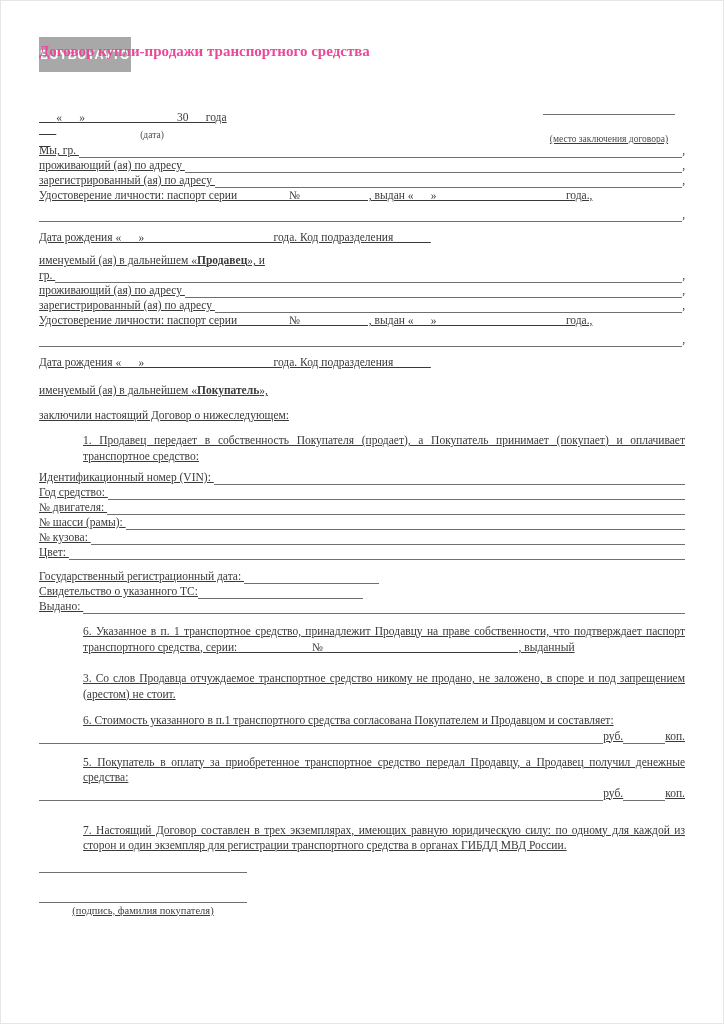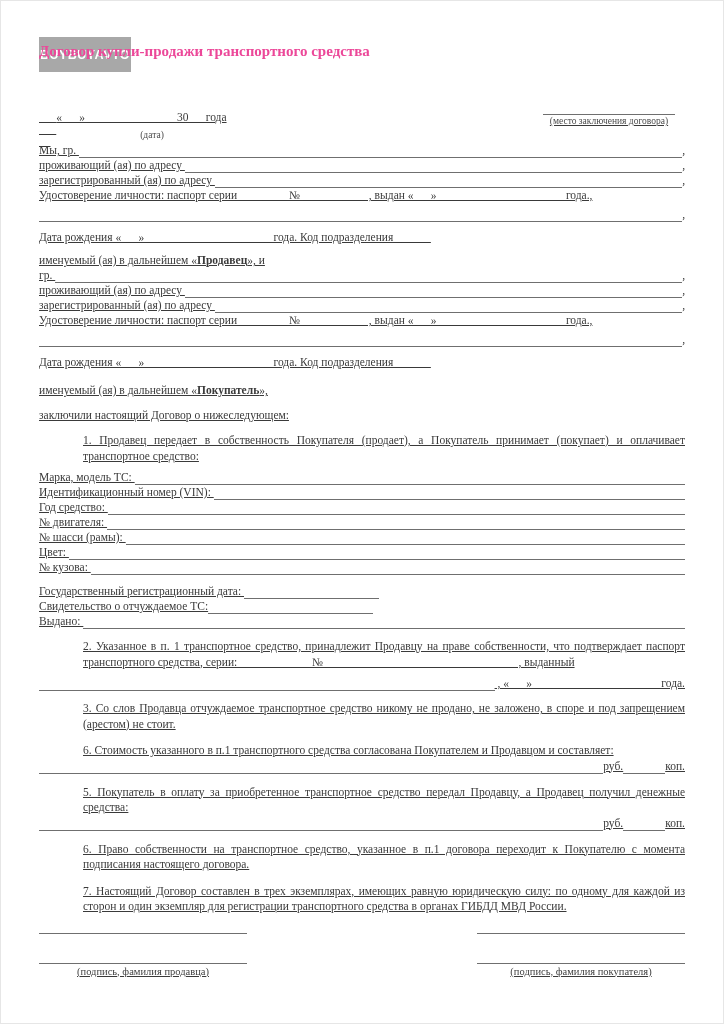--- a/index.html
+++ b/index.html
@@ -31,21 +31,21 @@
     position:absolute;left:0;right:0;top:8px;
     text-align:left;font-weight:bold;font-size:15px;color:#ec4899;
   }
   
   .daterow{display:flex;justify-content:space-between;align-items:flex-start;height:36px;margin-bottom:8px;}
   .dateleft{position:relative;white-space:pre;}
   .cap{font-size:9.5px;color:#4a4a4a;}
   .datecap{position:absolute;left:58px;top:31px;width:110px;text-align:center;}
   .place{width:152px;text-align:center;padding-top:2px;}
   .placeline{height:13px;border-bottom:1px solid #6f6f6f;margin:0 10px;}
-  .place .cap{display:block;margin-top:1px;}
+  .place .cap{display:block;margin-top:19px;}
   
   .frow{display:flex;align-items:flex-end;line-height:15px;min-height:15px;text-align:right;}
   .txt{white-space:pre;}
   .bold{font-weight:bold;}
   .blank{display:inline-block;border-bottom:1px solid #6f6f6f;height:13px;}
   .blank.fill{flex:1 1 auto;}
   .para{text-align:justify;line-height:15.5px;margin-left:44px;}
   
   .sigs{display:flex;justify-content:space-between;margin-top:18px;}
   .sigcol{width:208px;}
@@ -142,99 +142,84 @@
         <span class="txt">»,</span>
       </div>
       <div style="height: 10px;"></div>
       <div class="frow">
         <span class="txt">заключили настоящий Договор о нижеследующем:</span>
       </div>
       <div style="height: 10px;"></div>
       <div class="para"><span class="">1. Продавец передает в собственность Покупателя (продает), а Покупатель принимает (покупает) и оплачивает транспортное средство:</span></div>
       <div style="height: 6px;"></div>
       <div class="frow">
-        <span class="txt">Марка, модель ТС: </span>
-        <span class="blank fill"></span>
-      </div>
-      <div class="frow">
         <span class="txt">Идентификационный номер (VIN): </span>
         <span class="blank fill"></span>
       </div>
       <div class="frow">
         <span class="txt">Год средство: </span>
         <span class="blank fill"></span>
       </div>
       <div class="frow">
         <span class="txt">№ двигателя: </span>
         <span class="blank fill"></span>
       </div>
       <div class="frow">
         <span class="txt">№ шасси (рамы): </span>
         <span class="blank fill"></span>
       </div>
       <div class="frow">
+        <span class="txt">№ кузова: </span>
+        <span class="blank fill"></span>
+      </div>
+      <div class="frow">
         <span class="txt">Цвет: </span>
-        <span class="blank fill"></span>
-      </div>
-      <div class="frow">
-        <span class="txt">№ кузова: </span>
         <span class="blank fill"></span>
       </div>
       <div style="height: 9px;"></div>
       <div class="frow">
         <span class="txt">Государственный регистрационный дата: </span>
         <span class="blank" style="width: 135px;"></span>
       </div>
       <div class="frow">
-        <span class="txt">Свидетельство о отчуждаемое ТС:</span>
+        <span class="txt">Свидетельство о указанного ТС:</span>
         <span class="blank" style="width: 165px;"></span>
       </div>
       <div class="frow">
         <span class="txt">Выдано: </span>
         <span class="blank fill"></span>
       </div>
       <div style="height: 10px;"></div>
-      <div class="para"><span class="">2. Указанное в п. 1 транспортное средство, принадлежит Продавцу на праве собственности, что подтверждает паспорт транспортного средства, серии:     ____________      № _________________________________ , выданный</span></div>
+      <div class="para"><span class="">6. Указанное в п. 1 транспортное средство, принадлежит Продавцу на праве собственности, что подтверждает паспорт транспортного средства, серии:     ____________      № _________________________________ , выданный</span></div>
       <div style="height: 6px;"></div>
-      <div class="frow">
-        <span class="blank fill"></span>
-        <span class="txt"> , «___» _______________ ______ года.</span>
-      </div>
       <div style="height: 10px;"></div>
       <div class="para"><span class="">3. Со слов Продавца отчуждаемое транспортное средство никому не продано, не заложено, в споре и под запрещением (арестом) не стоит.</span></div>
       <div style="height: 11px;"></div>
       <div class="para"><span class="">6. Стоимость указанного в п.1 транспортного средства согласована Покупателем и Продавцом и составляет:</span></div>
       <div class="frow">
         <span class="blank fill"></span>
         <span class="txt">руб.</span>
         <span class="blank" style="width: 42px;"></span>
         <span class="txt">коп.</span>
       </div>
       <div style="height: 11px;"></div>
       <div class="para"><span class="">5. Покупатель в оплату за приобретенное транспортное средство передал Продавцу, а Продавец получил денежные средства:</span></div>
       <div class="frow">
         <span class="blank fill"></span>
         <span class="txt">руб.</span>
         <span class="blank" style="width: 42px;"></span>
         <span class="txt">коп.</span>
       </div>
       <div style="height: 11px;"></div>
-      <div class="para"><span class="">6. Право собственности на транспортное средство, указанное в п.1 договора переходит к Покупателю с момента подписания настоящего договора.</span></div>
       <div style="height: 11px;"></div>
       <div class="para"><span class="">7. Настоящий Договор составлен в трех экземплярах, имеющих равную юридическую силу: по одному для каждой из сторон и один экземпляр для регистрации транспортного средства в органах ГИБДД МВД России.</span></div>
     </div>
 
   <div class="sigs">
     <div class="sigcol">
       <div class="sigline"></div>
       <div class="sigspace"></div>
       <div class="sigline"></div>
-      <div class="sigcap">(подпись, фамилия продавца)</div>
-    </div>
-    <div class="sigcol">
-      <div class="sigline"></div>
-      <div class="sigspace"></div>
-      <div class="sigline"></div>
       <div class="sigcap">(подпись, фамилия покупателя)</div>
     </div>
   </div>
 
 </div>
 
 </body></html>

